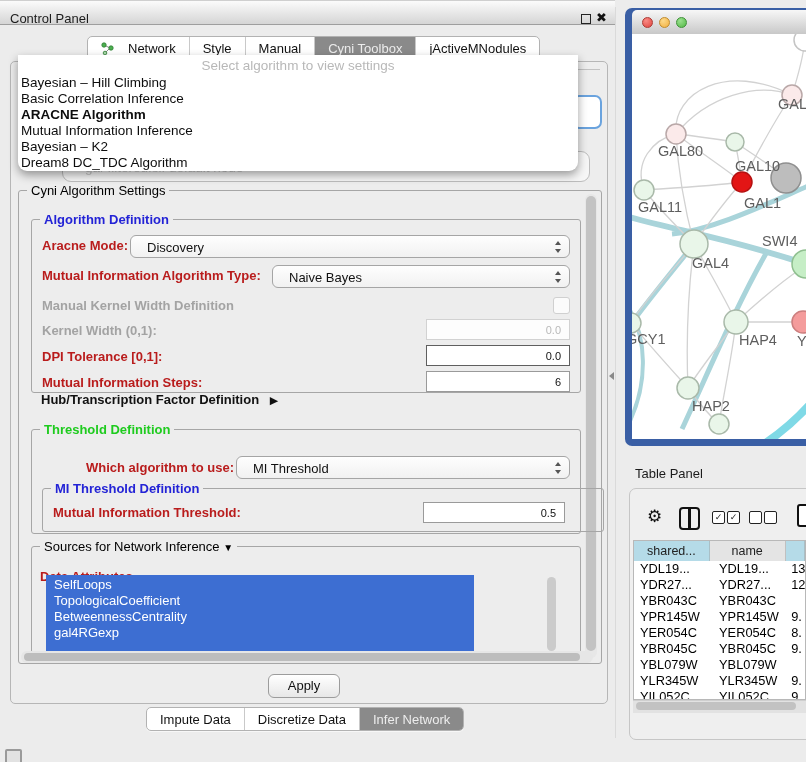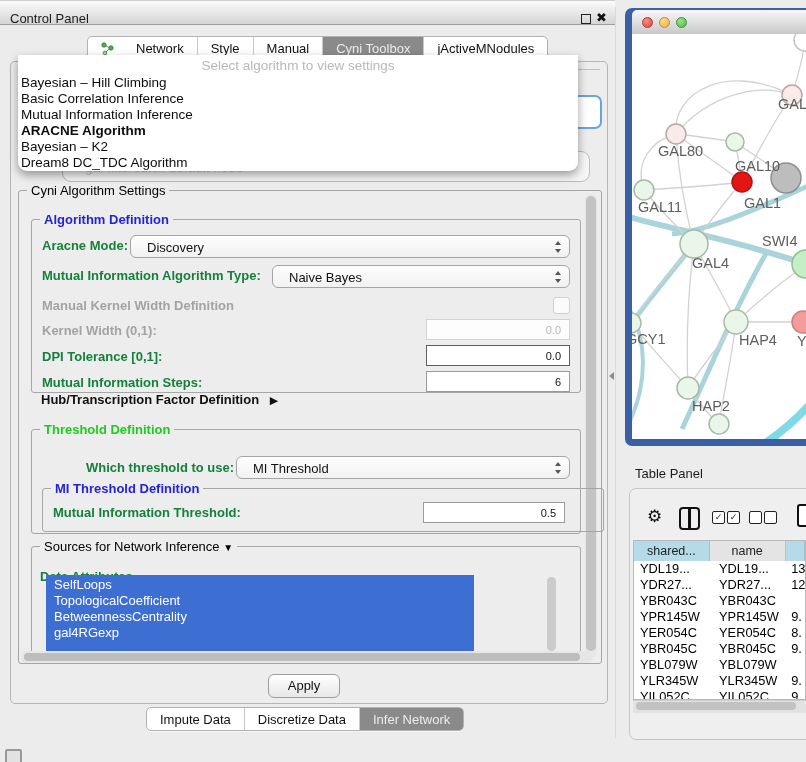--- a/index.html
+++ b/index.html
@@ -8,21 +8,21 @@
 
   
   .cp-titlebar{left:0;top:7;width:615px;height:23px;background:linear-gradient(#fbfbfb,#d5d5d5);
     border-top:1px solid #cfcfcf;border-bottom:1px solid #9e9e9e;}
   .cp-title{left:10px;top:10px;font-size:13px;color:#1c1c1c;}
   .float-ic{left:581px;top:13px;width:8px;height:8px;border:1.6px solid #222;background:transparent;}
   .close-ic{left:596px;top:9px;font-size:13px;font-weight:bold;color:#111;}
 
   
   .seg{display:flex;border:1px solid #b2b2b2;border-radius:5px;overflow:hidden;background:#fff;height:22px;box-shadow:0 1px 0 rgba(255,255,255,.6);}
-  .seg .tab{display:flex;align-items:center;gap:22px;padding:0 13px;font-size:13px;color:#111;border-left:1px solid #c9c9c9;cursor:default;white-space:nowrap;}
+  .seg .tab{display:flex;align-items:center;gap:14px;padding:0 13px;font-size:13px;color:#111;border-left:1px solid #c9c9c9;cursor:default;white-space:nowrap;}
   .seg .tab:first-child{border-left:none;}
   .seg .tab.sel{background:#8a8a8a;color:#ededed;}
   .topseg{left:87px;top:36px;}
   .botseg{left:146px;top:707px;}
 
   
   .outer-box{left:10px;top:61px;width:596px;height:641px;border:1px solid #b6b6b6;border-radius:5px;background:#ededed;}
 
   
   .sliver-a{left:572px;top:95px;width:26px;height:30px;border:2px solid #6aa3de;border-radius:7px;background:#fff;z-index:2;}
@@ -37,21 +37,21 @@
   .dd-item{font-size:13.5px;color:#0d0d0d;line-height:16px;padding-left:3px;white-space:nowrap;}
   .dd-item.bold{font-weight:bold;}
 
   
   .grp{position:absolute;border:1px solid #a6a6a6;border-radius:3px;}
   .grp>.lg{position:absolute;top:-8px;left:8px;background:#ededed;padding:0 4px;font-size:13px;line-height:15px;white-space:nowrap;}
   .lg.blue{color:#2323d6;font-weight:bold;}
   .lg.green{color:#1ecb1e;font-weight:bold;}
 
   .settings{left:18px;top:190px;width:582px;height:472px;}
-  .lbl{position:absolute;font-size:13px;font-weight:bold;color:#15803d;white-space:nowrap;}
+  .lbl{position:absolute;font-size:13px;font-weight:bold;color:#b91c1c;white-space:nowrap;}
   .lbl.dis{color:#a3a3a3;}
 
   .combo{position:absolute;height:23px;background:linear-gradient(#fefefe,#f1f1f1);border:1px solid #a5a5a5;
     border-radius:6px;font-size:13px;color:#111;line-height:23px;padding-left:16px;box-sizing:border-box;}
   .spin{position:absolute;right:7px;top:50%;transform:translateY(-50%);width:8px;height:12px;}
   .spin:before{content:"";position:absolute;top:0;left:1px;border-left:3.5px solid transparent;border-right:3.5px solid transparent;border-bottom:4.5px solid #555;}
   .spin:after{content:"";position:absolute;bottom:0;left:1px;border-left:3.5px solid transparent;border-right:3.5px solid transparent;border-top:4.5px solid #555;}
 
   .field{position:absolute;height:21px;background:#fff;border:1px solid #9a9a9a;font-size:11px;color:#111;
     line-height:21px;text-align:right;padding-right:8px;box-sizing:border-box;}
@@ -155,22 +155,22 @@
   <div class="abs sliver-line"></div>
   <div class="abs sliver-a"></div>
   <div class="abs ghost-combo">
     <span>gal-filtered.sif default node</span>
   </div>
 
   <div class="abs dd">
     <div class="dd-ph">Select algorithm to view settings</div>
     <div class="dd-item">Bayesian – Hill Climbing</div>
     <div class="dd-item">Basic Correlation Inference</div>
+    <div class="dd-item bold">ARACNE Algorithm</div>
     <div class="dd-item">Mutual Information Inference</div>
-    <div class="dd-item bold">ARACNE Algorithm</div>
     <div class="dd-item">Bayesian – K2</div>
     <div class="dd-item">Dream8 DC_TDC Algorithm</div>
   </div>
 
   <div class="grp settings">
     <span class="lg">Cyni Algorithm Settings</span>
 
     <div class="track-v" style="left:566px;top:3px;width:12px;height:464px;"></div>
     <div class="thumb-v" style="left:567px;top:5px;width:10px;height:455px;"></div>
 
@@ -203,21 +203,21 @@
     </div>
 
     <div class="hub-row">
       <span>Hub/Transcription Factor Definition</span>
       <span class="tri">▶</span>
     </div>
 
     <div class="grp" style="left:12px;top:238px;width:548px;height:103px;">
       <span class="lg green">Threshold Definition</span>
 
-      <span class="lbl" style="left:54px;top:30px;">Which threshold to use:</span>
+      <span class="lbl" style="left:54px;top:30px;">Which algorithm to use:</span>
       <div class="combo" style="left:204px;top:26px;width:334px;">
         <span>MI Threshold</span>
         <span class="spin"></span>
       </div>
 
       <div class="grp" style="left:10px;top:58px;width:528px;height:42px;padding-left:32px;">
         <span class="lg blue">MI Threshold Definition</span>
         <span class="lbl" style="left:10px;top:16px;">Mutual Information Threshold:</span>
         <div class="field" style="left:380px;top:13px;width:142px;">0.5</div>
       </div>

